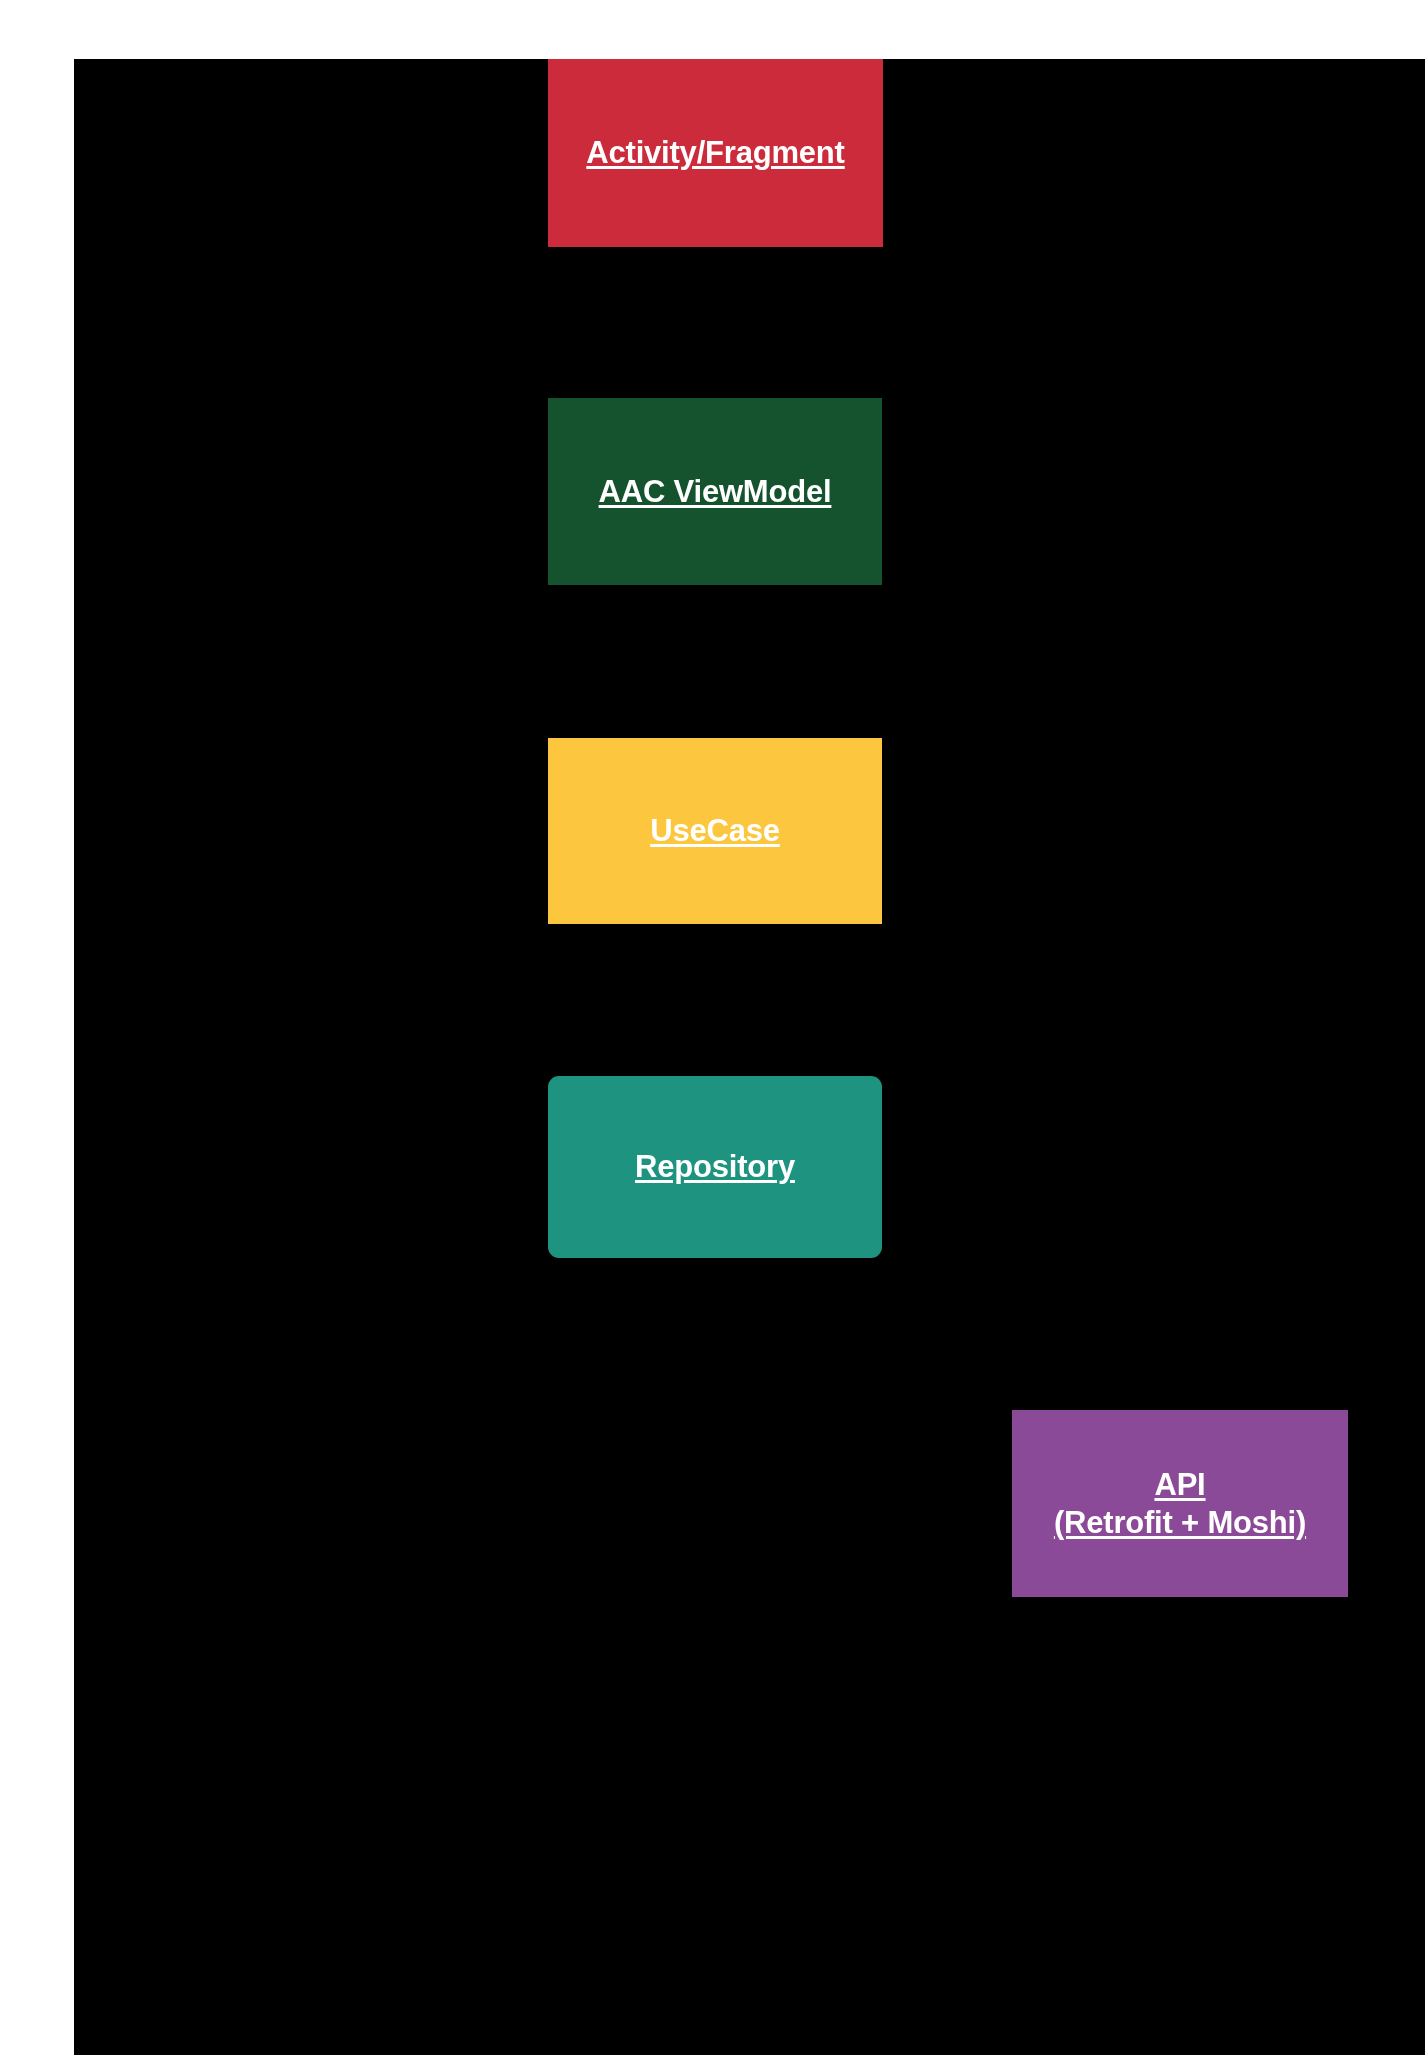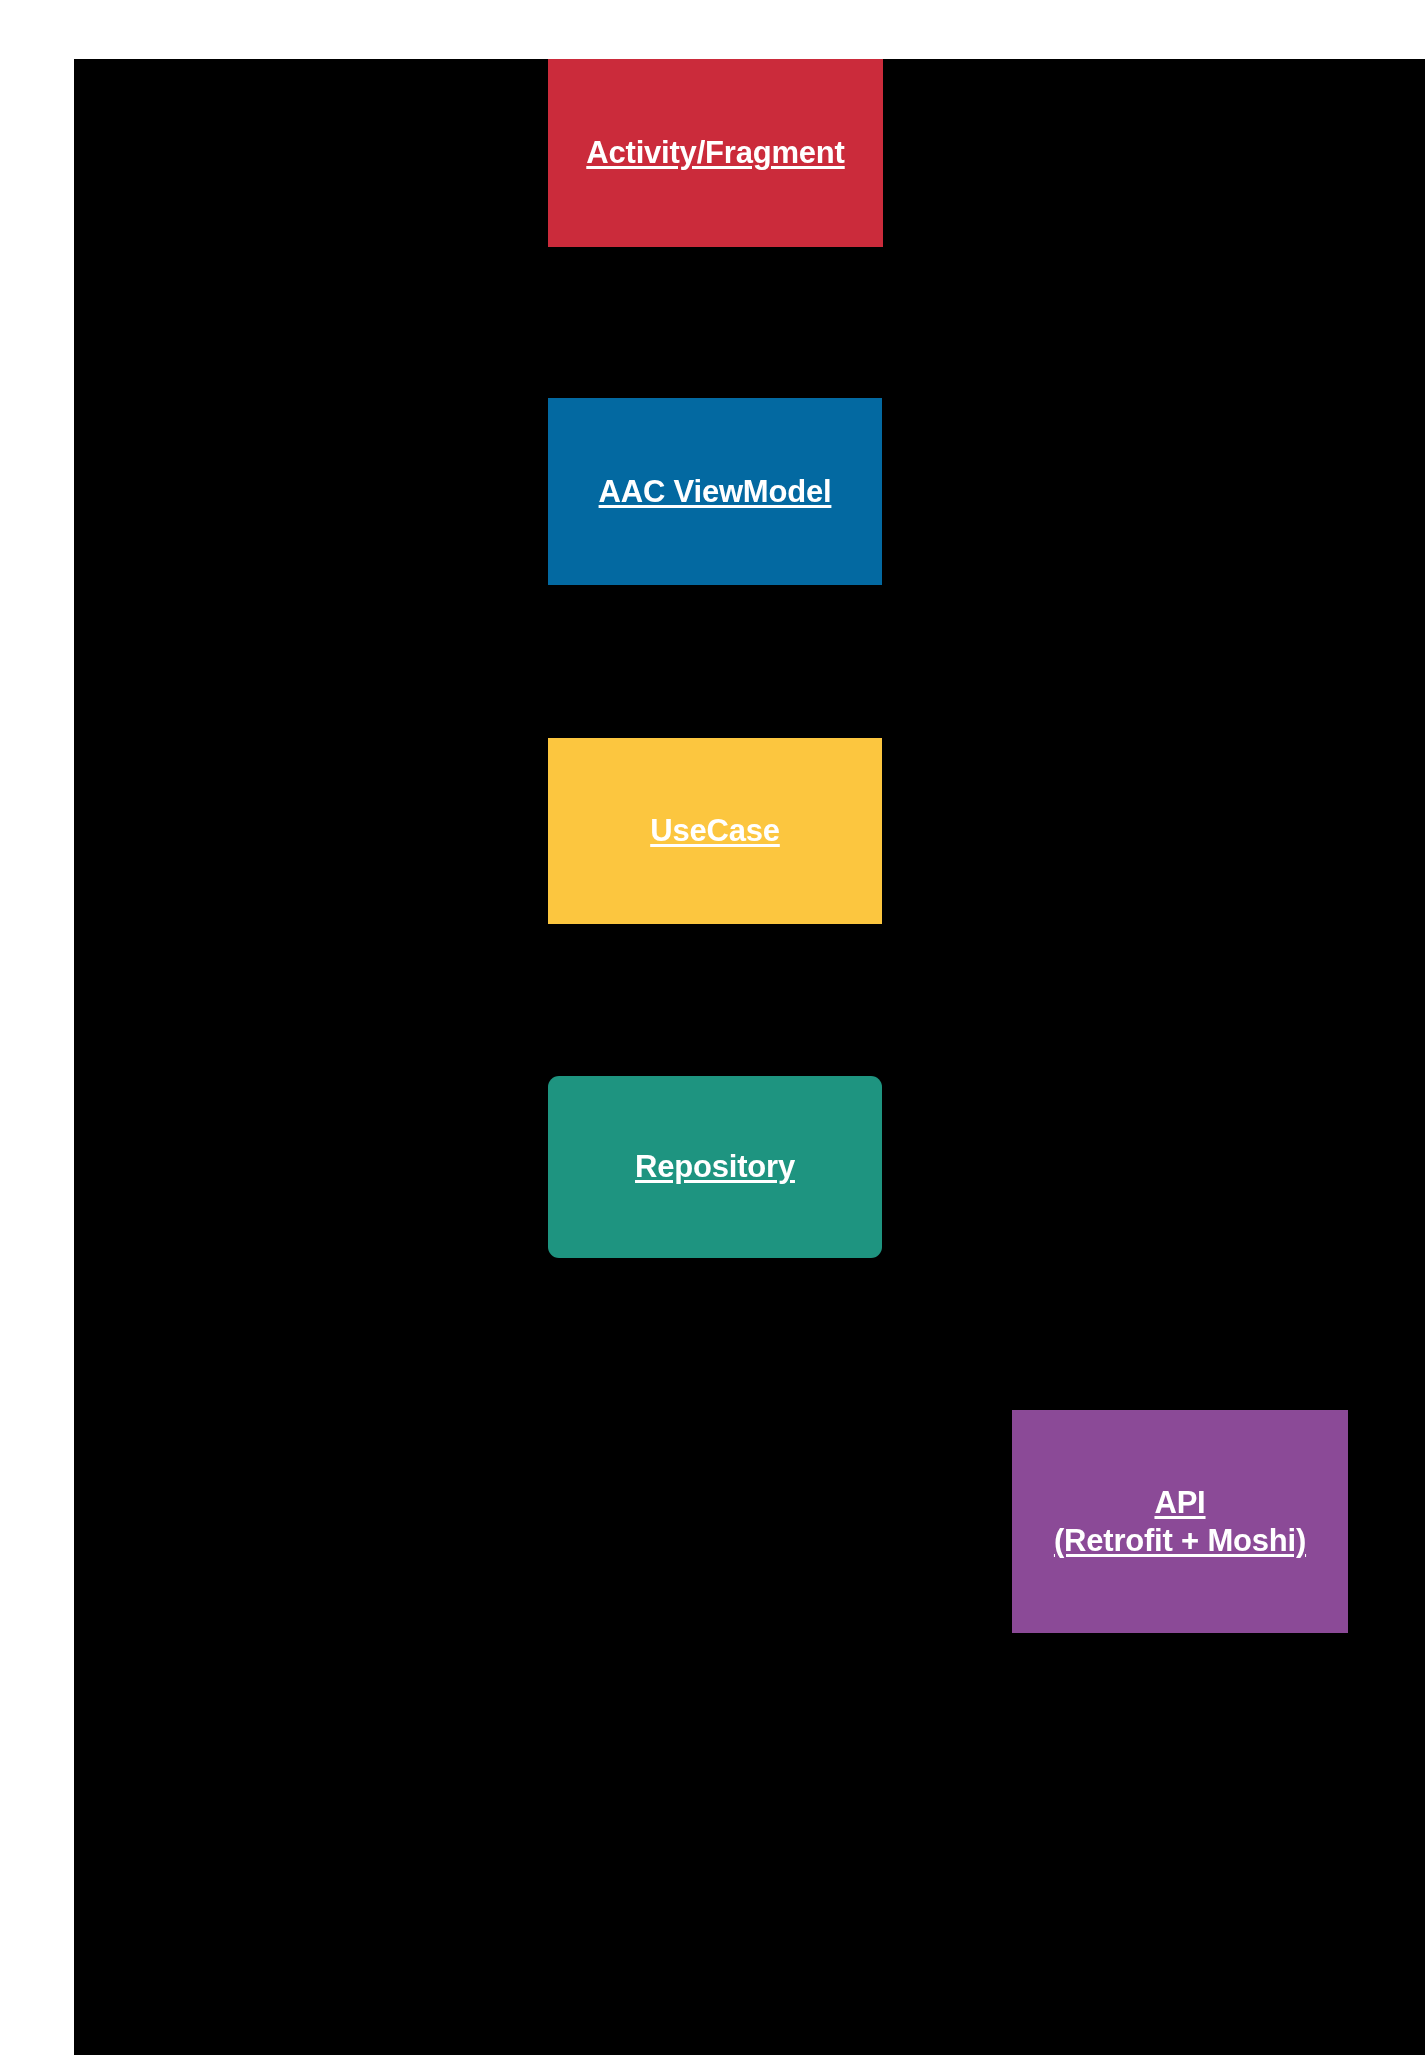--- a/index.html
+++ b/index.html
@@ -61,21 +61,21 @@
   }
   #box-repository {
     left: 474px;  top: 1017px; width: 334px; height: 182px;
     font-size: 31px;
   }
   #box-db {
     left: 2px;    top: 1351px; width: 335px; height: 187px;
     font-size: 31px;
   }
   #box-api {
-    left: 938px;  top: 1351px; width: 336px; height: 223px;
+    left: 938px;  top: 1351px; width: 336px; height: 187px;
     font-size: 31px;
   }
 
   
   #shape-sqlite {
     position: absolute;
     left: 58px;
     top: 1694px;
     width: 224px;
     height: 205px;
@@ -120,21 +120,21 @@
 </style>
 </head>
 <body>
 
 <div id="canvas">
 
   <div class="node" id="box-activity" style="background:#CB2B3B;">
     <span class="label">Activity/Fragment</span>
   </div>
 
-  <div class="node" id="box-viewmodel" style="background:#0369a1;">
+  <div class="node" id="box-viewmodel" style="background:#14532d;">
     <span class="label">AAC ViewModel</span>
   </div>
 
   <div class="node" id="box-usecase" style="background:#FCC63F;">
     <span class="label">UseCase</span>
   </div>
 
   <div class="node" id="box-repository" style="background:#1E9480;border-radius:11px;">
     <span class="label">Repository</span>
   </div>

